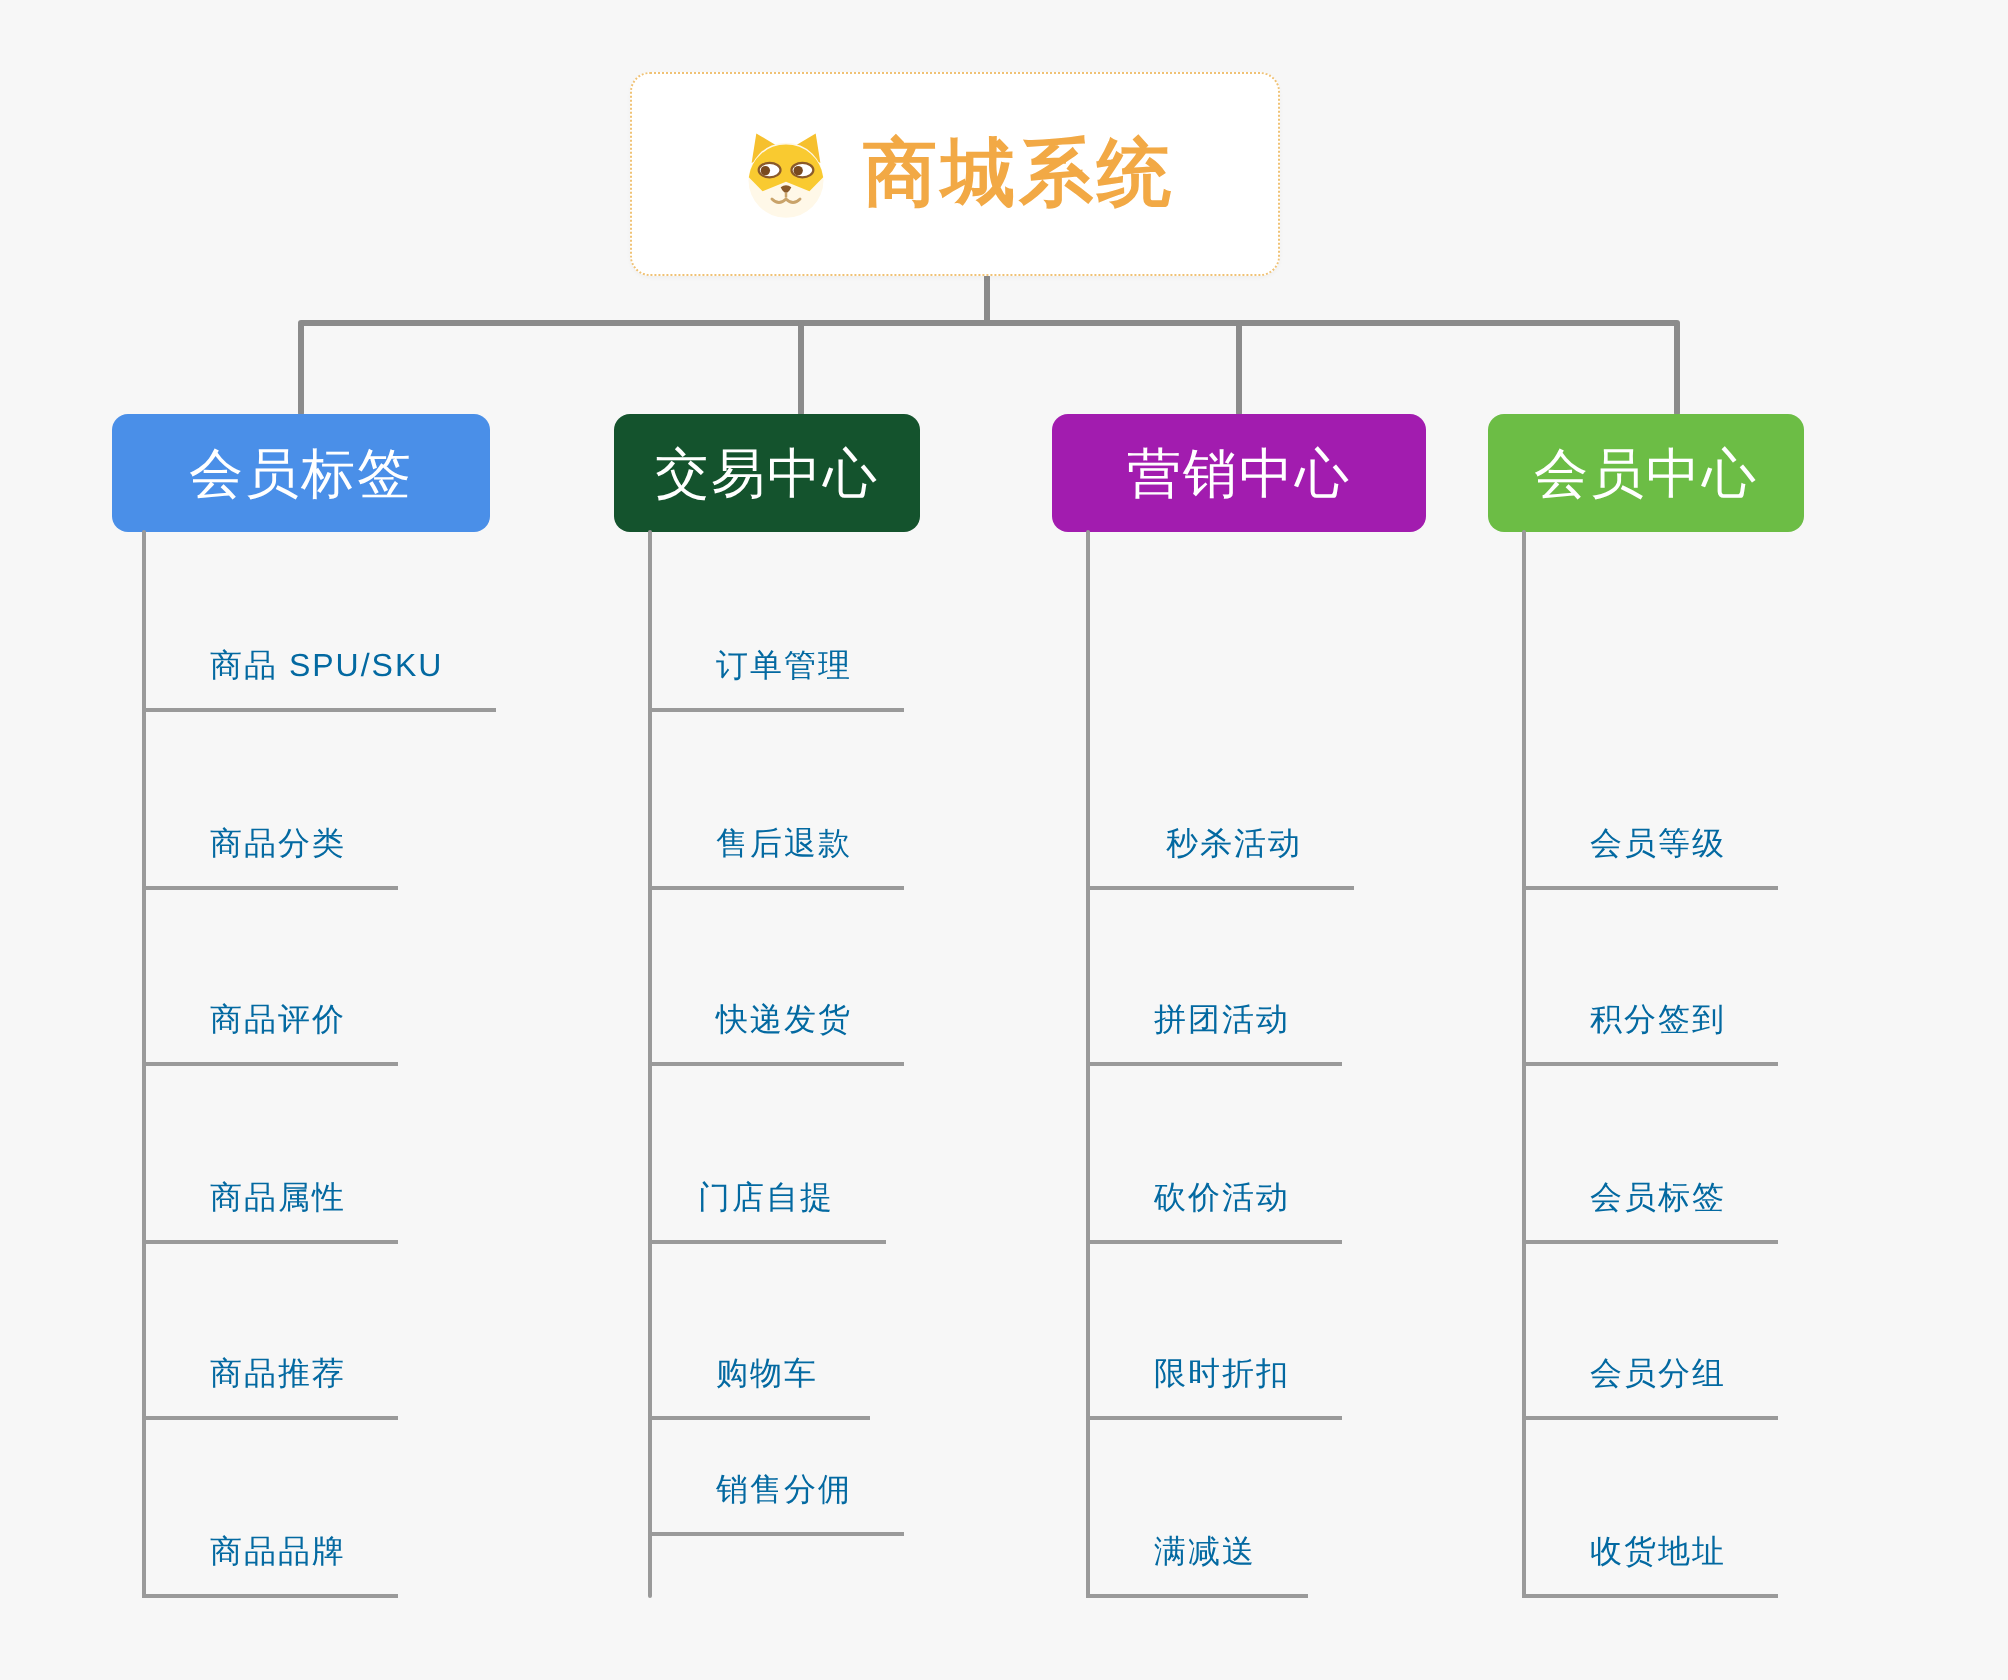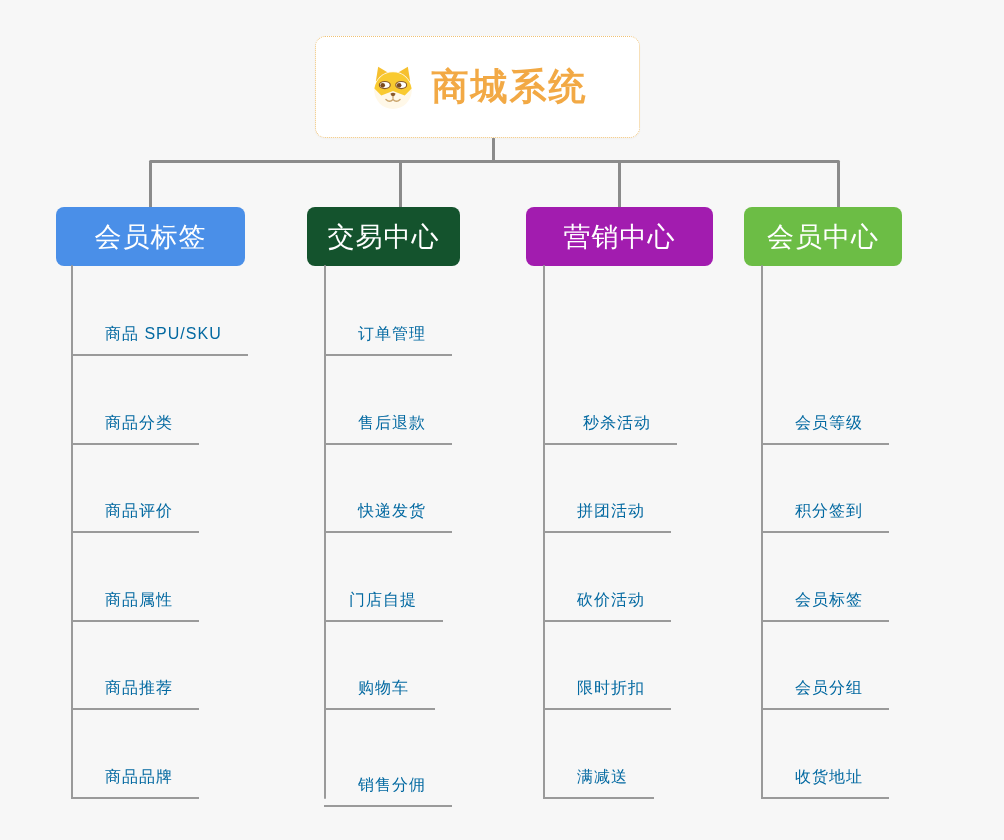--- a/index.html
+++ b/index.html
@@ -102,21 +102,21 @@
   <div class="leaf-item" style="left:71px; top:674px;">商品推荐</div>
   <div class="leaf-item" style="left:71px; top:763px;">商品品牌</div>
 
   <div class="branch-box" style="left: 307px; width: 153px; background-color: #14532d; font-family: Liberation Mono, monospace;">交易中心</div>
   <div class="line thin" style="left:324px; top:265px; width:2px; height:534px;"></div>
   <div class="leaf-item" style="left:324px; top:320px;">订单管理</div>
   <div class="leaf-item" style="left:324px; top:409px;">售后退款</div>
   <div class="leaf-item" style="left:324px; top:497px;">快递发货</div>
   <div class="leaf-item" style="left:324px; top:586px;padding-left:25px;">门店自提</div>
   <div class="leaf-item" style="left:324px; top:674px;">购物车</div>
-  <div class="leaf-item" style="left:324px; top:771px;">销售分佣</div>
+  <div class="leaf-item" style="left:324px; top:732px;">销售分佣</div>
 
   <div class="branch-box" style="left: 526px; width: 187px; background-color: #a21caf;">营销中心</div>
   <div class="line thin" style="left:543px; top:265px; width:2px; height:534px;"></div>
   <div class="leaf-item" style="left:543px; top:409px;padding-left:40px;">秒杀活动</div>
   <div class="leaf-item" style="left:543px; top:497px;">拼团活动</div>
   <div class="leaf-item" style="left:543px; top:586px;">砍价活动</div>
   <div class="leaf-item" style="left:543px; top:674px;text-align:center;">限时折扣</div>
   <div class="leaf-item" style="left:543px; top:763px;">满减送</div>
 
   <div class="branch-box" style="left: 744px; width: 158px; background-color: rgb(108, 189, 69);">会员中心</div>

